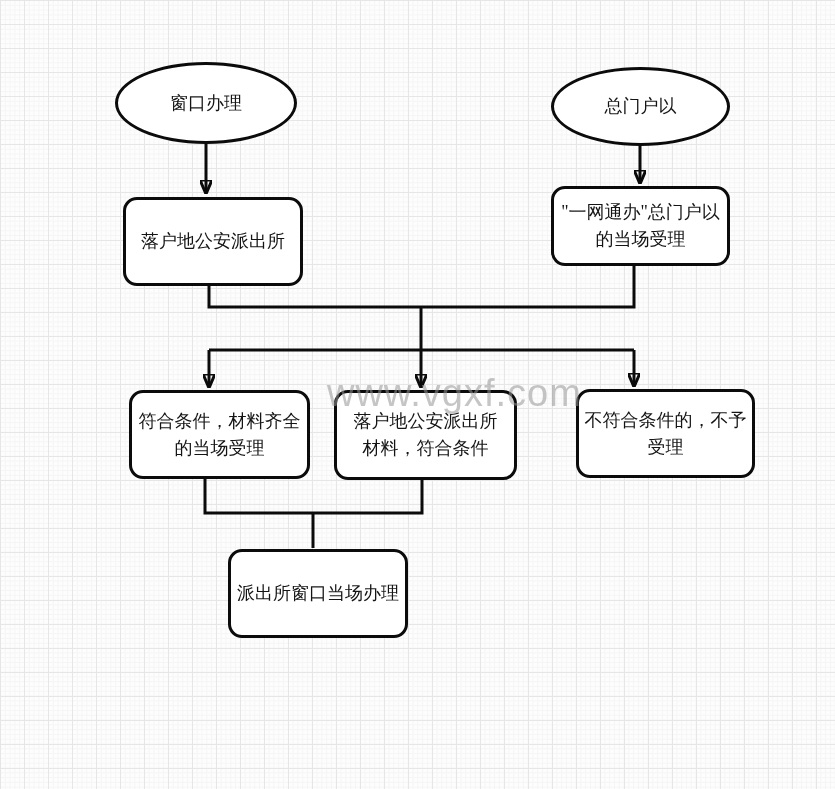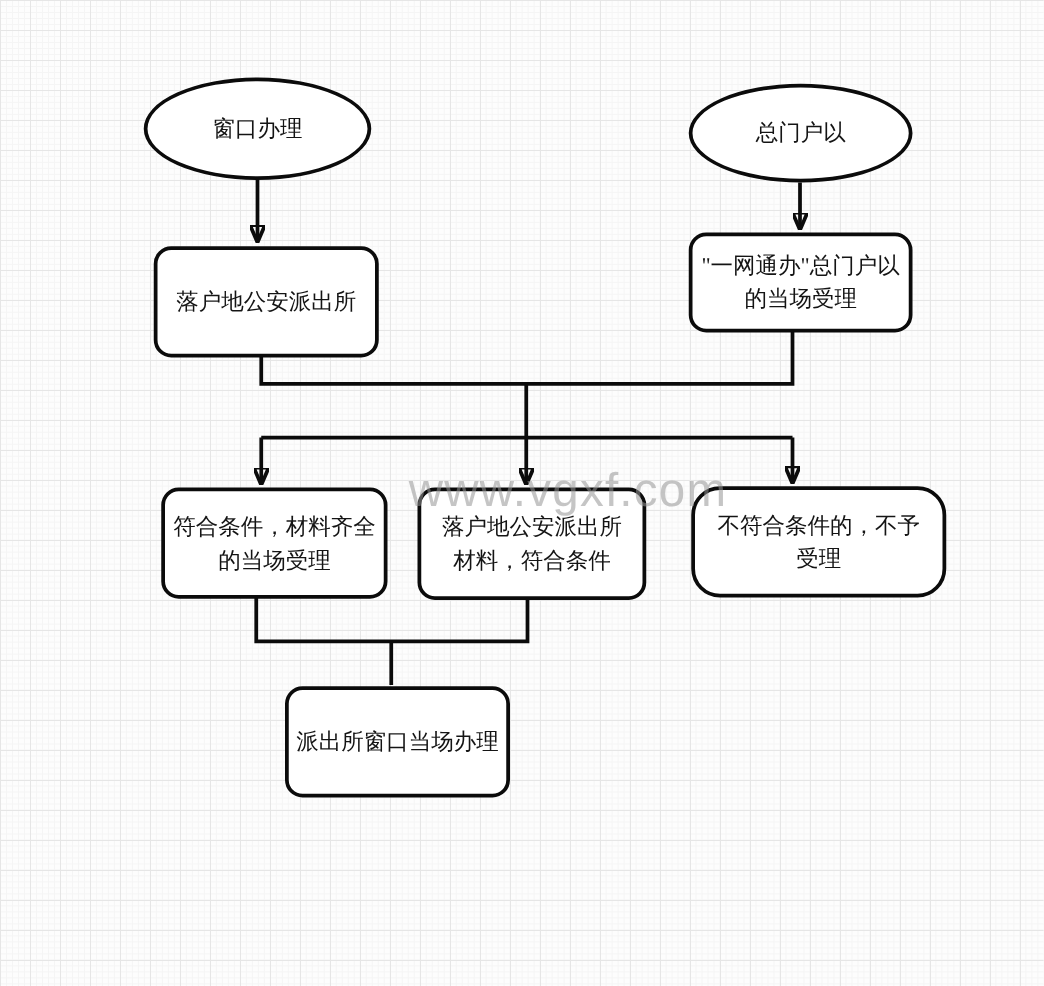--- a/index.html
+++ b/index.html
@@ -50,21 +50,21 @@
   .ellipse { border-radius: 50%; }
   .rrect   { border-radius: 14px; }
   .lbl     { white-space: nowrap; }
 
   #node-window     { left: 115px; top: 62px;  width: 182px; height: 82px; }
   #node-online     { left: 551px; top: 67px;  width: 179px; height: 79px; }
   #node-police     { left: 123px; top: 197px; width: 180px; height: 89px; }
   #node-portal     { left: 551px; top: 186px; width: 179px; height: 80px; }
   #node-accept     { left: 129px; top: 390px; width: 181px; height: 89px; }
   #node-supplement { left: 334px; top: 390px; width: 183px; height: 90px; }
-  #node-reject     { left: 553px; top: 389px; width: 204px; height: 89px; border-radius: 23px; }
+  #node-reject     { left: 576px; top: 389px; width: 179px; height: 89px; }
   #node-onsite     { left: 228px; top: 549px; width: 180px; height: 89px; text-align: center; }
 
   .watermark {
     position: absolute;
     left: 327px;
     top: 372px;
     z-index: 3;
     font-family: "Liberation Sans", "DejaVu Sans", sans-serif;
     font-size: 38px;
     letter-spacing: 1px;

